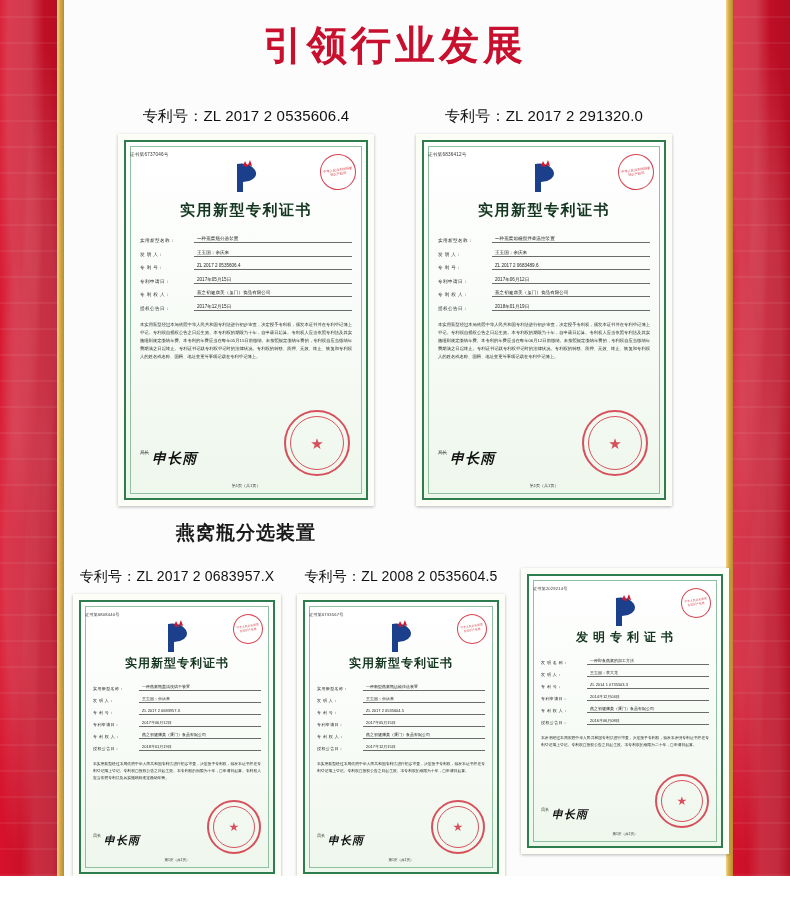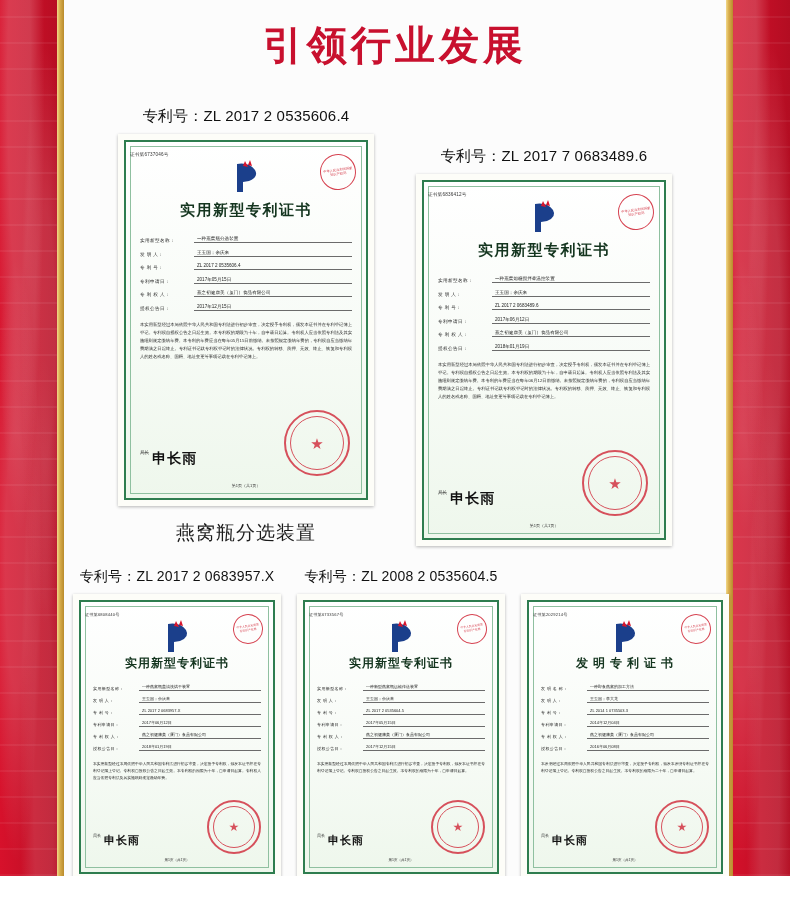--- a/index.html
+++ b/index.html
@@ -70,34 +70,33 @@
   .grid-top {
     display: flex;
     justify-content: center;
     gap: 42px;
     margin-top: 28px;
   }
   .cert-block {
     display: flex;
     flex-direction: column;
     align-items: center;
-    justify-content: flex-end;
   }
   .patent-no {
     font-size: 15px;
     color: #111;
     font-family: "Liberation Sans", sans-serif;
     margin-bottom: 8px;
     letter-spacing: 0.2px;
     white-space: nowrap;
   }
   .caption {
     margin-top: 14px;
     font-size: 19px;
-    font-weight: normal;
+    font-weight: bold;
     color: #1a1a1a;
     letter-spacing: 1px;
     white-space: nowrap;
   }
 
   
   .cert {
     position: relative;
     background: #fdfdf8;
     box-shadow: 0 1px 3px rgba(0,0,0,0.28);
@@ -232,20 +231,21 @@
     color: #1d1d1d;
     line-height: 6.5px;
     float: left;
     margin-right: 3px;
   }
   .cert.small .sign-label { font-size: 4px; line-height: 5.6px; }
   .sign-script {
     font-family: "Liberation Serif", serif;
     font-size: 14px;
     color: #111;
+    font-style: italic;
     font-weight: bold;
     letter-spacing: 1px;
   }
   .cert.small .sign-script { font-size: 11px; }
 
   .seal-big {
     position: absolute;
     right: 12px;
     bottom: 18px;
     width: 66px;
@@ -367,21 +367,21 @@
               <div class="star">★</div>
             </div>
 
             <div class="cert-footer">第1页（共1页）</div>
           </div>
         </div>
         <div class="caption">燕窝瓶分选装置</div>
       </div>
 
       <div class="cert-block">
-        <div class="patent-no">专利号：ZL 2017 7 0683489.6</div>
+        <div class="patent-no">专利号：ZL 2017 2 291320.0</div>
         <div class="cert big">
           <div class="cert-frame"></div>
           <div class="cert-inner">
             <div class="cert-no">证书第6836412号</div>
             <div class="logo-wrap">
               <svg class="logo-swoosh" viewBox="0 0 34 36">
                 <path d="M8 34 L8 6 Q20 4 26 12 Q30 19 20 23 L14 24 L14 34 Z" fill="#1b3f8b"></path>
                 <path d="M16 3 L19 9 L14 8 Z" fill="#d7152c"></path>
                 <path d="M21 2 L23 8 L19 7 Z" fill="#d7152c"></path>
               </svg>

